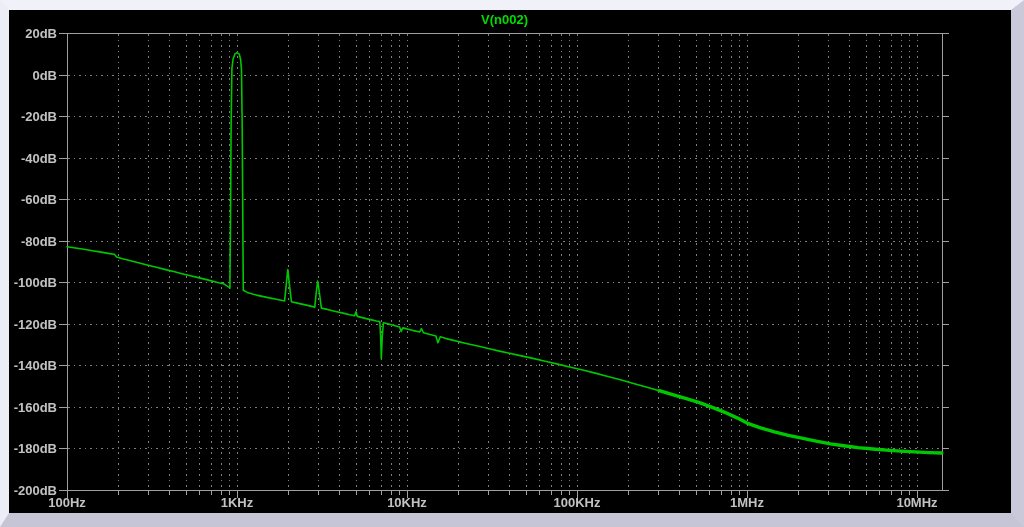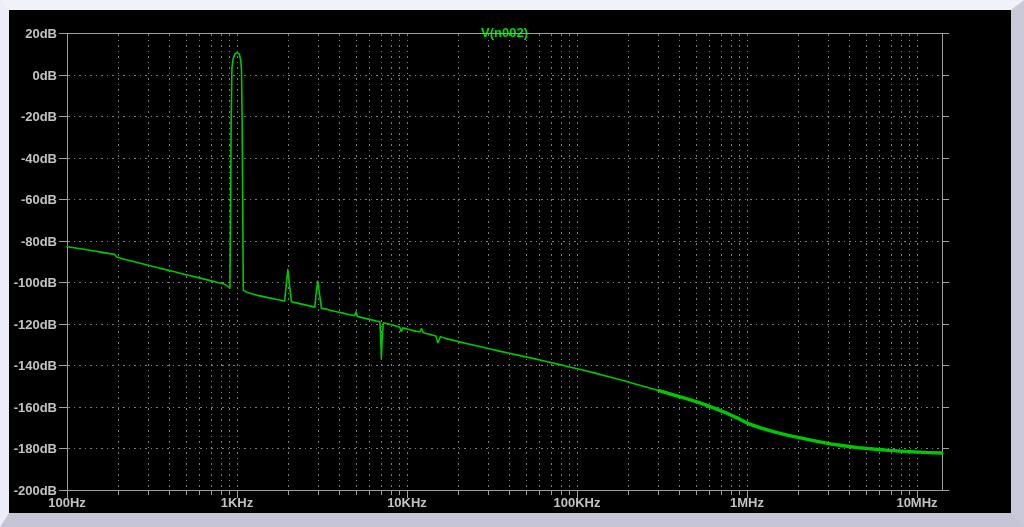--- a/index.html
+++ b/index.html
@@ -8,21 +8,21 @@
     width:1024px; height:527px;
     border-style:solid;
     border-width:10px 13px 14px 9px;
     border-color:#F1F1FA #C9C9DA #C5C5D6 #EDEDF7;
     background:#000;
     font-family:"Liberation Sans", sans-serif;
     overflow:hidden;
   }
   #surface{position:absolute; inset:0; background:#000;}
   #plot-title{
-    position:absolute; top:15px; left:58px; width:875px;
+    position:absolute; top:2px; left:58px; width:875px;
     text-align:center; font-size:13px; font-weight:bold;
     letter-spacing:0px;
   }
   #plot{position:absolute; left:0; top:0;}
   svg text{font-family:"Liberation Sans", sans-serif; font-size:13px; font-weight:bold;}
 </style>
 </head>
 <body>
 
 <div id="window">

